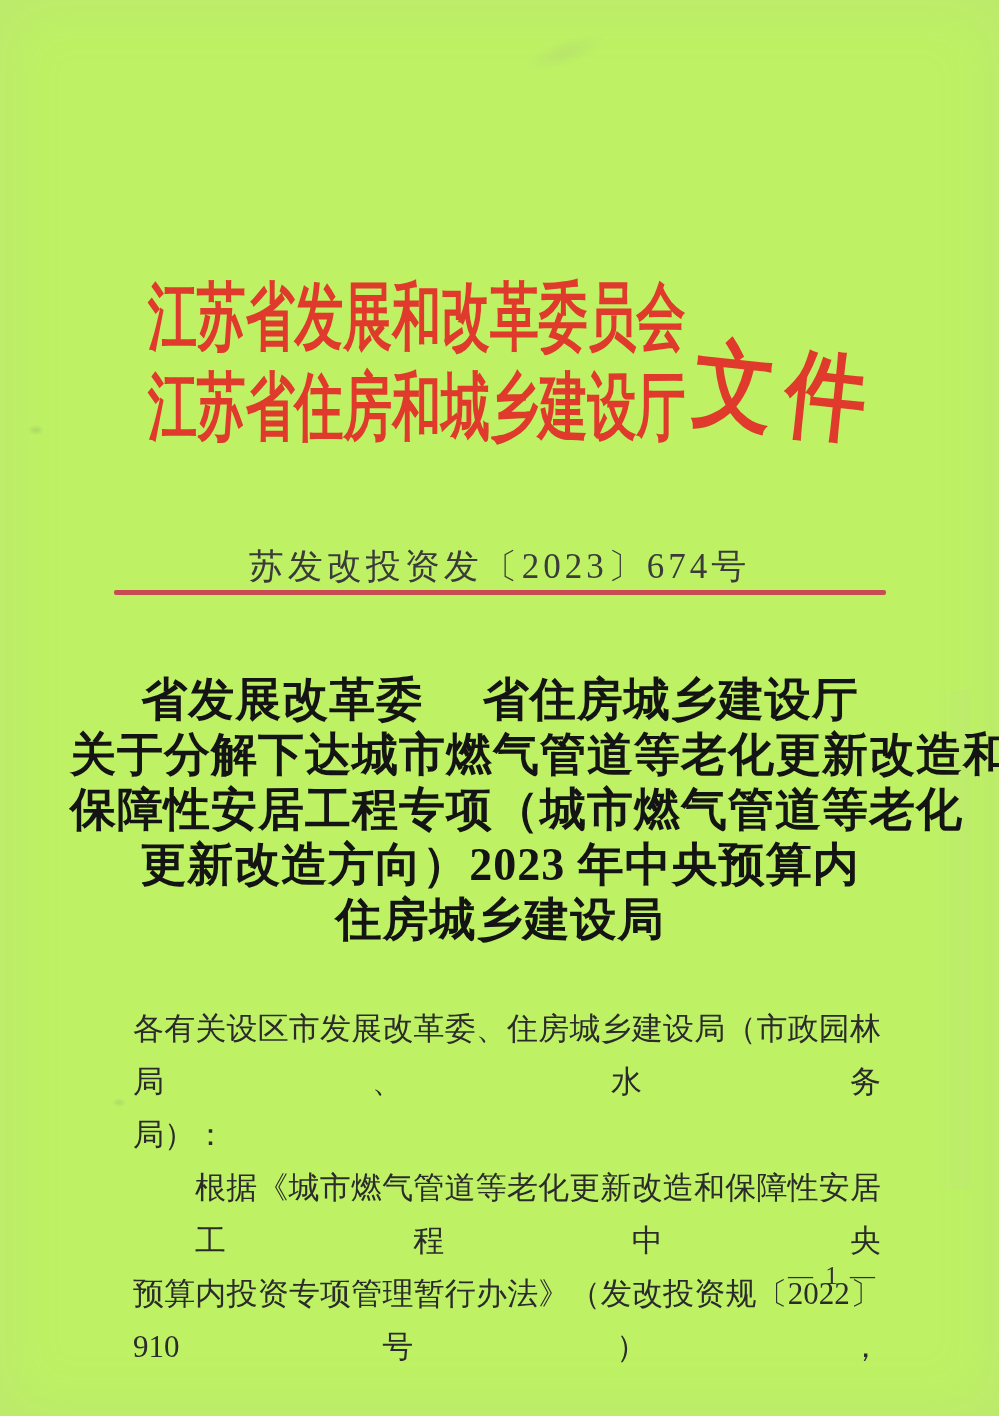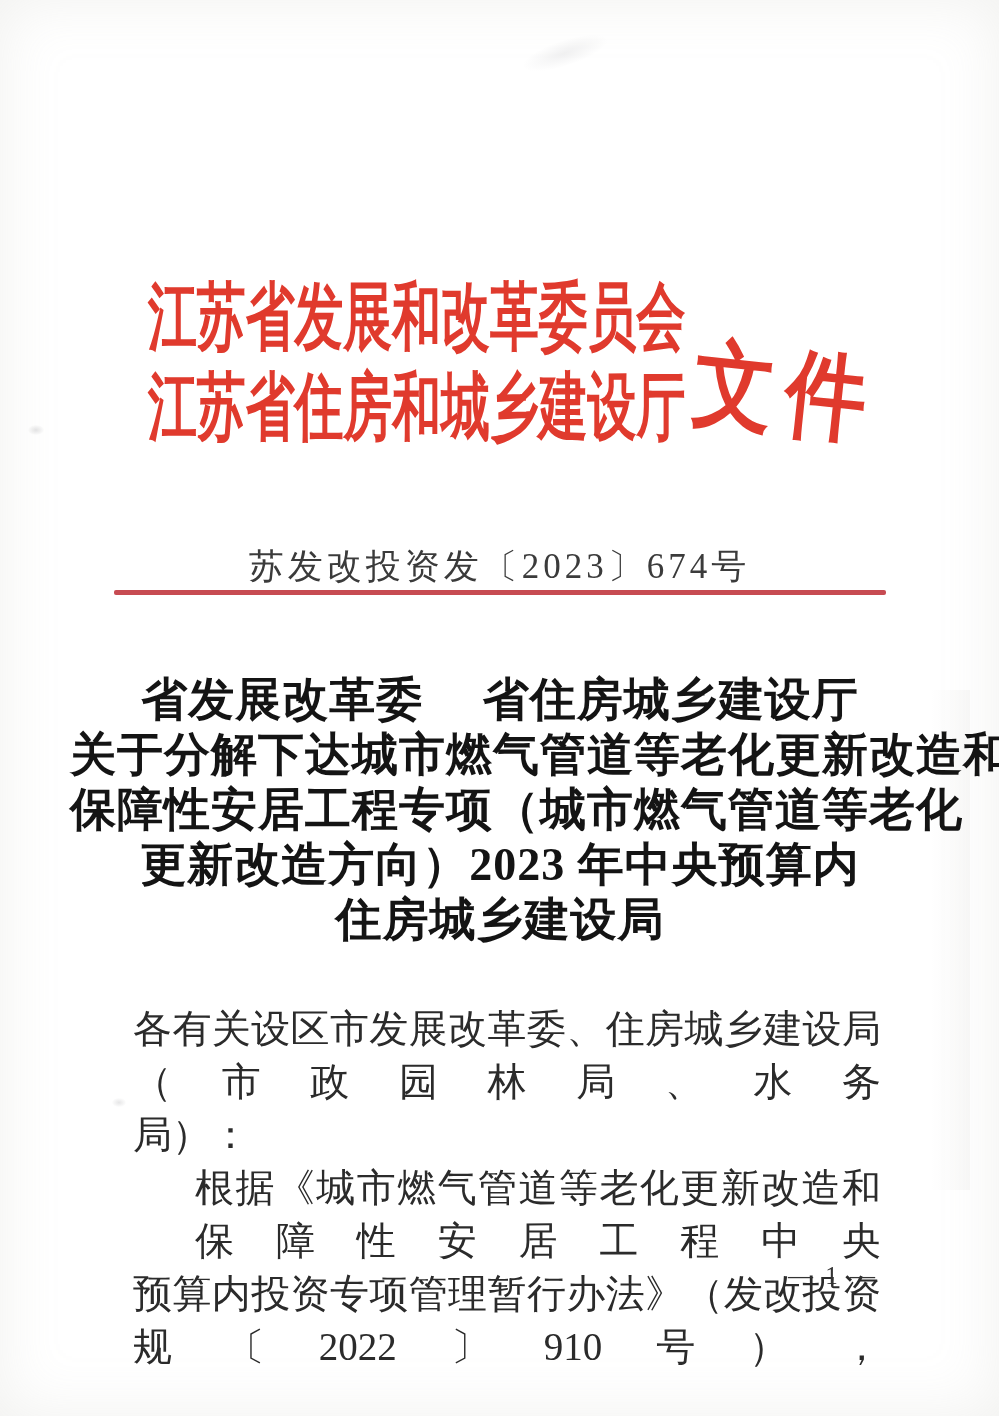--- a/index.html
+++ b/index.html
@@ -7,21 +7,21 @@
   html, body {
     background: #e8e8e8;
     font-family: "Liberation Serif", serif;
   }
 
   .page {
     position: relative;
     width: 999px;
     height: 1416px;
     margin: 0 auto;
-    background: #ffffff;
+    background: #bef264;
     overflow: hidden;
     box-shadow: inset 0 0 60px rgba(180,175,168,0.18);
   }
 
   
   .agency-block {
     position: absolute;
     left: 148px;
     top: 272px;
     transform: scaleX(0.66);
@@ -94,21 +94,21 @@
 
   
   .body-block {
     position: absolute;
     left: 133px;
     top: 1002px;
     width: 748px;
     color: #2b2b2b;
   }
   .body-line {
-    font-size: 39px;
+    font-size: 31px;
     line-height: 53px;
     white-space: nowrap;
   }
   .body-line.justify {
     white-space: normal;
     text-align: justify;
     text-align-last: justify;
   }
   .body-line.indent {
     padding-left: 62px;

